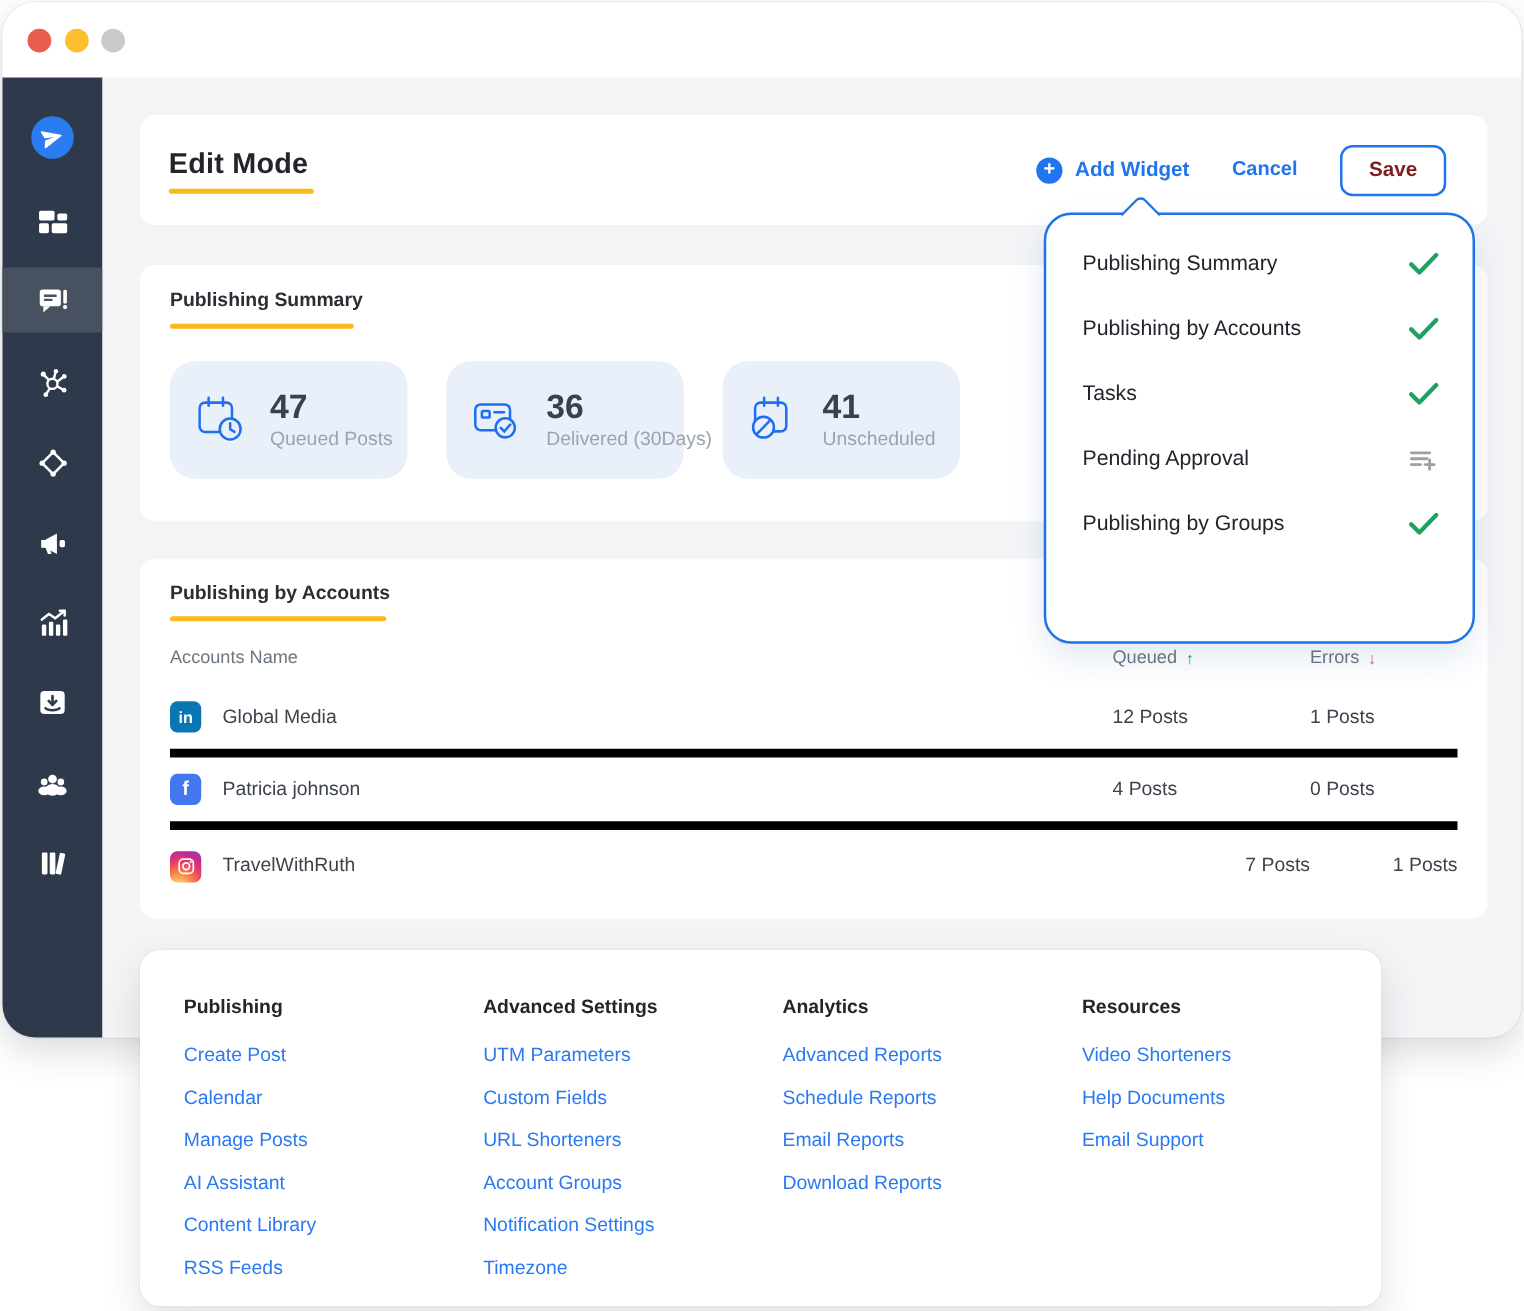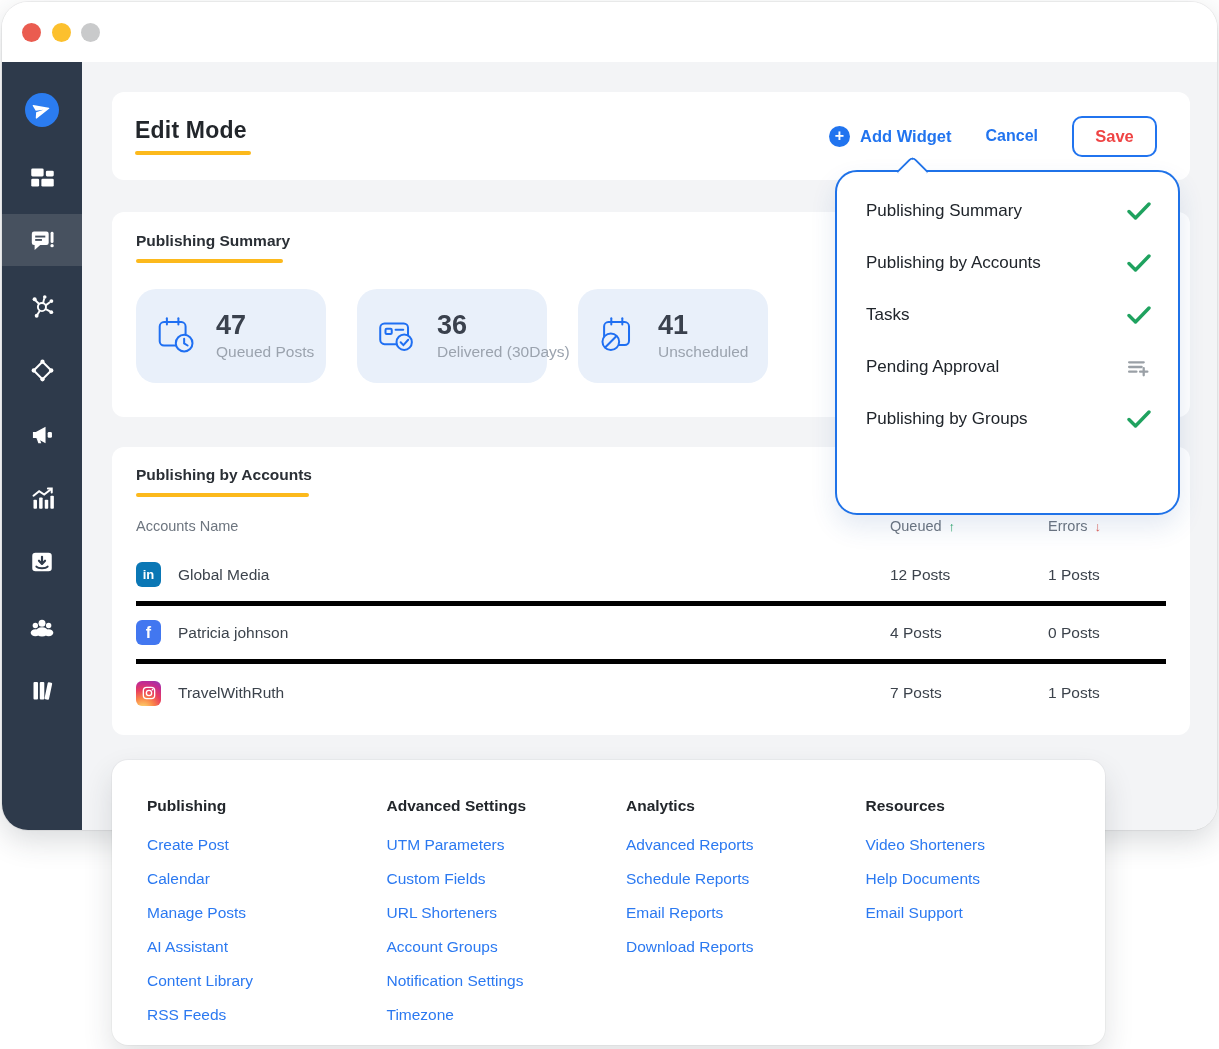--- a/index.html
+++ b/index.html
@@ -40,21 +40,21 @@
   .title-underline { width:116px; height:4px; background:#fcb91c; border-radius:2px; margin-top:7px; }
   .header-actions { display:flex; align-items:center; gap:34px; }
   .add-widget { display:flex; align-items:center; gap:10px; color:#2174ef;
                 font-size:16.5px; font-weight:700; cursor:pointer; }
   .plus-circle { width:21px; height:21px; border-radius:50%; background:#2174ef; color:#fff;
                  display:flex; align-items:center; justify-content:center;
                  font-size:16px; font-weight:700; line-height:1; padding-bottom:1px; }
   .cancel-btn { color:#2174ef; font-size:16px; font-weight:700; cursor:pointer;
                 background:none; border:none; font-family:inherit; }
   .save-btn { width:85px; height:41px; border:2px solid #2174ef; border-radius:10px;
-              color:#ef4444; font-weight:700; font-size:16.5px; background:#fff;
+              color:#7f1d1d; font-weight:700; font-size:16.5px; background:#fff;
               display:flex; align-items:center; justify-content:center; cursor:pointer;
               font-family:inherit; }
 
   
   .section-title { font-size:15.5px; font-weight:700; color:#2a2f35; }
   .section-underline { height:4px; background:#fcb91c; border-radius:2px; margin-top:9px; }
   .w147 { width:147px; } .w173 { width:173px; }
 
   
   .summary-card { left:112px; top:212px; width:1078px; height:205px; z-index:5; padding:20px 24px; }
@@ -67,22 +67,22 @@
   
   .accounts-card { left:112px; top:447px; width:1078px; height:288px; z-index:5; padding:19px 24px; }
   .table-header { display:grid; grid-template-columns:1fr 158px 118px; margin-top:21px;
                   color:#6d757f; font-size:14.5px; }
   .th { display:flex; align-items:center; gap:7px; cursor:pointer; }
   .sort-arrow { font-size:13px; }
   .sort-arrow.up { color:#1fa25f; }
   .sort-arrow.down { color:#df6259; }
   .table-rows { margin-top:14px; }
   .table-row { display:grid; grid-template-columns:1fr 158px 118px; align-items:center;
-               height:58px; border-bottom:5px solid #000000; font-size:15.5px; color:#3c434c; }
-  .table-row:last-child { border-bottom:none; }
+               height:58px; border-bottom:7px solid #000000; font-size:15.5px; color:#3c434c; }
+  .table-row:last-child { border-bottom:none;text-align:right; }
   .account-cell { display:flex; align-items:center; gap:17px; }
   .net-icon { width:25px; height:25px; border-radius:6px; display:flex;
               align-items:center; justify-content:center; color:#fff; font-weight:700; }
   .net-icon.linkedin  { background:#0a77b5; font-size:13px; }
   .net-icon.facebook  { background:#4277f0; font-size:16px; }
   .net-icon.instagram { background:radial-gradient(circle at 28% 115%, #fdd26c 8%, #fa8649 34%,
                         #e93f5e 58%, #c22b92 80%, #8a3ab9 100%); }
 
   
   .footer-card { left:112px; top:760px; width:993px; height:285px; border-radius:16px; z-index:20;

